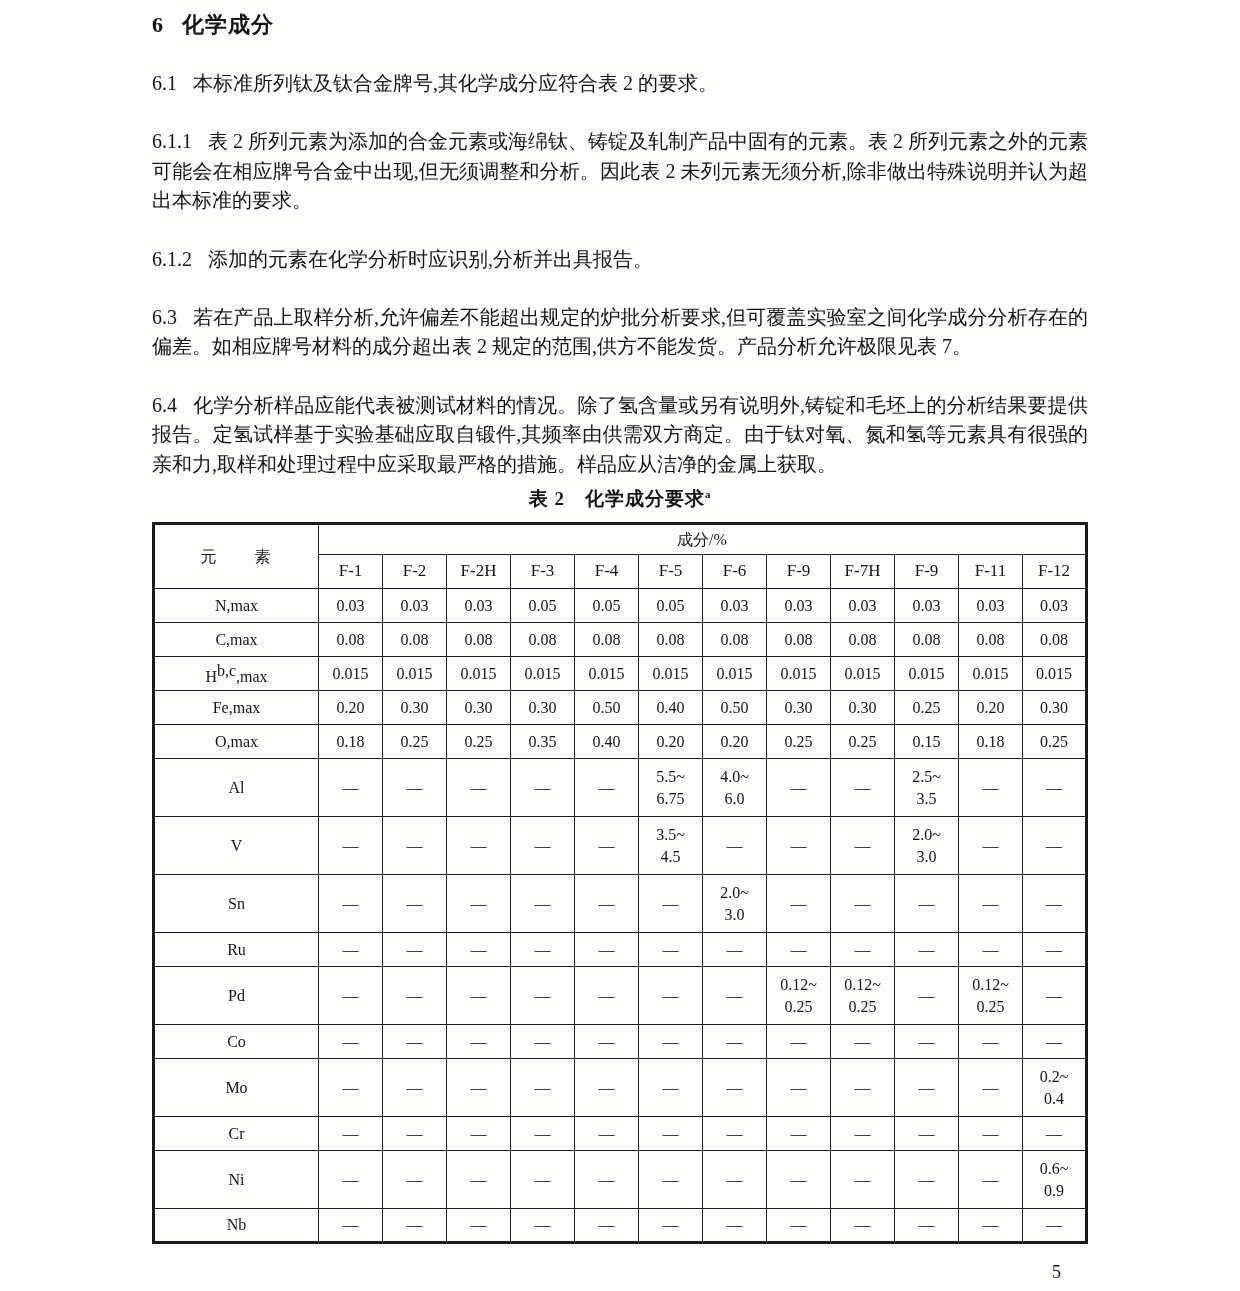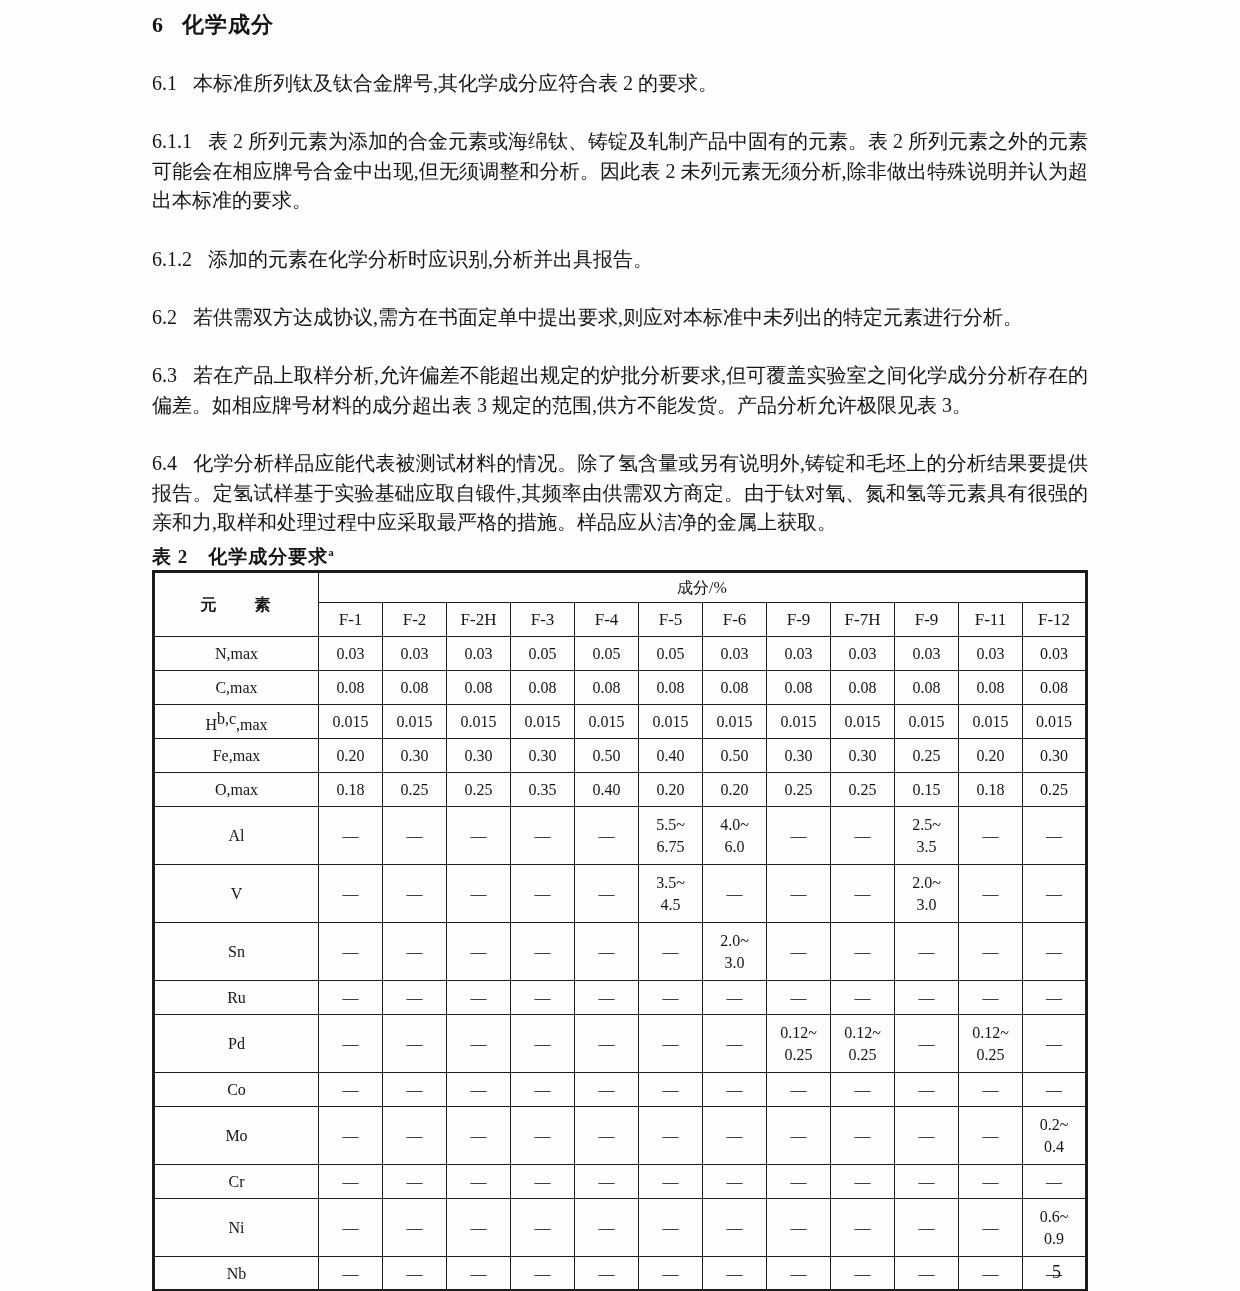--- a/index.html
+++ b/index.html
@@ -24,25 +24,25 @@
   .section-heading .hnum { margin-right: 18px; }
   .paras p {
     font-size: 20px;
     line-height: 29.4px;
     text-align: justify;
     text-justify: inter-ideograph;
     margin-top: 29px;
   }
   .pnum { padding-right: 16px; white-space: nowrap; }
   .table-title {
-    text-align: left;
+    text-align: center;
     font-size: 19px;
     font-weight: bold;
     margin-top: 7px;
-    margin-bottom: 0;
+    margin-bottom: 10px;
     letter-spacing: 1px;
   }
   .table-title sup { font-size: 11px; font-weight: bold; }
   table.comp {
     width: 936px;
     border-collapse: collapse;
     table-layout: fixed;
     border: 3px solid #1b1b1b;
   }
   table.comp th, table.comp td {
@@ -50,21 +50,21 @@
     text-align: center;
     vertical-align: middle;
     font-size: 16px;
     padding: 0 1px;
     white-space: pre-line;
     line-height: 1.35;
   }
   table.comp col.el-col { width: 165px; }
   th.el-h {
     font-size: 18px;
-    font-weight: 700;
+    font-weight: 400;
     letter-spacing: 2px;
   }
   th.comp-h {
     font-size: 18px;
     font-weight: 400;
     height: 31px;
   }
   tr.grade-row th {
     font-weight: 400;
     font-size: 17px;
@@ -87,22 +87,21 @@
 <div class="page">
 
   <div class="section-heading">
     <span class="hnum">6</span><span>化学成分</span>
   </div>
 
   <div class="paras">
     <p><span class="pnum">6.1</span><span>本标准所列钛及钛合金牌号,其化学成分应符合表 2 的要求。</span></p>
     <p><span class="pnum">6.1.1</span><span>表 2 所列元素为添加的合金元素或海绵钛、铸锭及轧制产品中固有的元素。表 2 所列元素之外的元素可能会在相应牌号合金中出现,但无须调整和分析。因此表 2 未列元素无须分析,除非做出特殊说明并认为超出本标准的要求。</span></p>
     <p><span class="pnum">6.1.2</span><span>添加的元素在化学分析时应识别,分析并出具报告。</span></p>
-    <p><span class="pnum">6.2</span><span>若供需双方达成协议,需方在书面定单中提出要求,则应对本标准中未列出的特定元素进行分析。</span></p>
-    <p><span class="pnum">6.3</span><span>若在产品上取样分析,允许偏差不能超出规定的炉批分析要求,但可覆盖实验室之间化学成分分析存在的偏差。如相应牌号材料的成分超出表 3 规定的范围,供方不能发货。产品分析允许极限见表 3。</span></p>
+    <p><span class="pnum">6.3</span><span>若在产品上取样分析,允许偏差不能超出规定的炉批分析要求,但可覆盖实验室之间化学成分分析存在的偏差。如相应牌号材料的成分超出表 2 规定的范围,供方不能发货。产品分析允许极限见表 7。</span></p>
     <p><span class="pnum">6.4</span><span>化学分析样品应能代表被测试材料的情况。除了氢含量或另有说明外,铸锭和毛坯上的分析结果要提供报告。定氢试样基于实验基础应取自锻件,其频率由供需双方商定。由于钛对氧、氮和氢等元素具有很强的亲和力,取样和处理过程中应采取最严格的措施。样品应从洁净的金属上获取。</span></p>
   </div>
 
   <div class="table-title">
     <span>表 2　化学成分要求</span><sup>a</sup>
   </div>
 
   <table class="comp">
     <colgroup>
       <col class="el-col">

